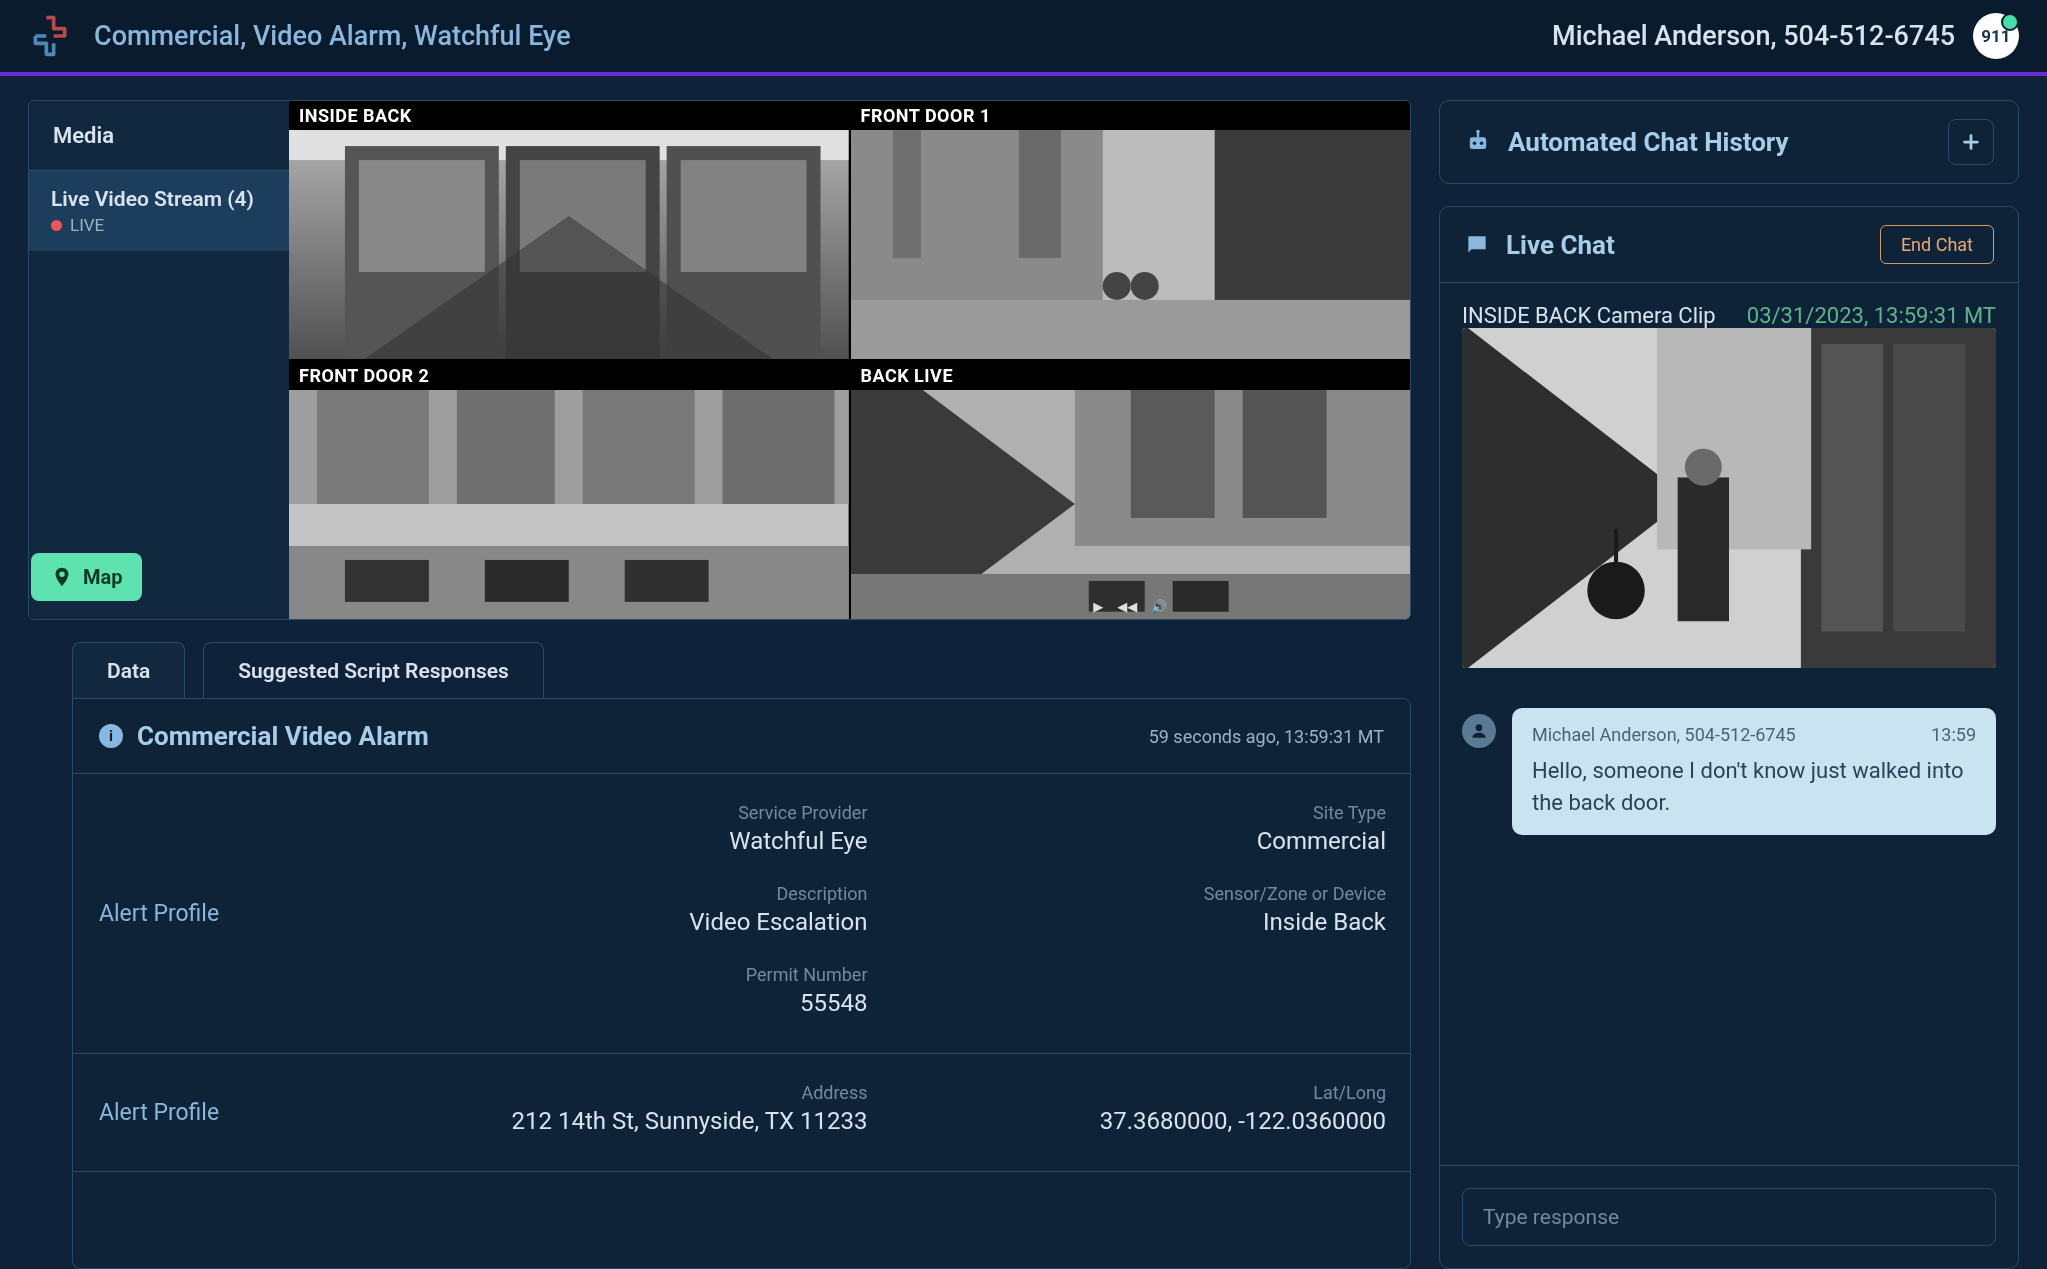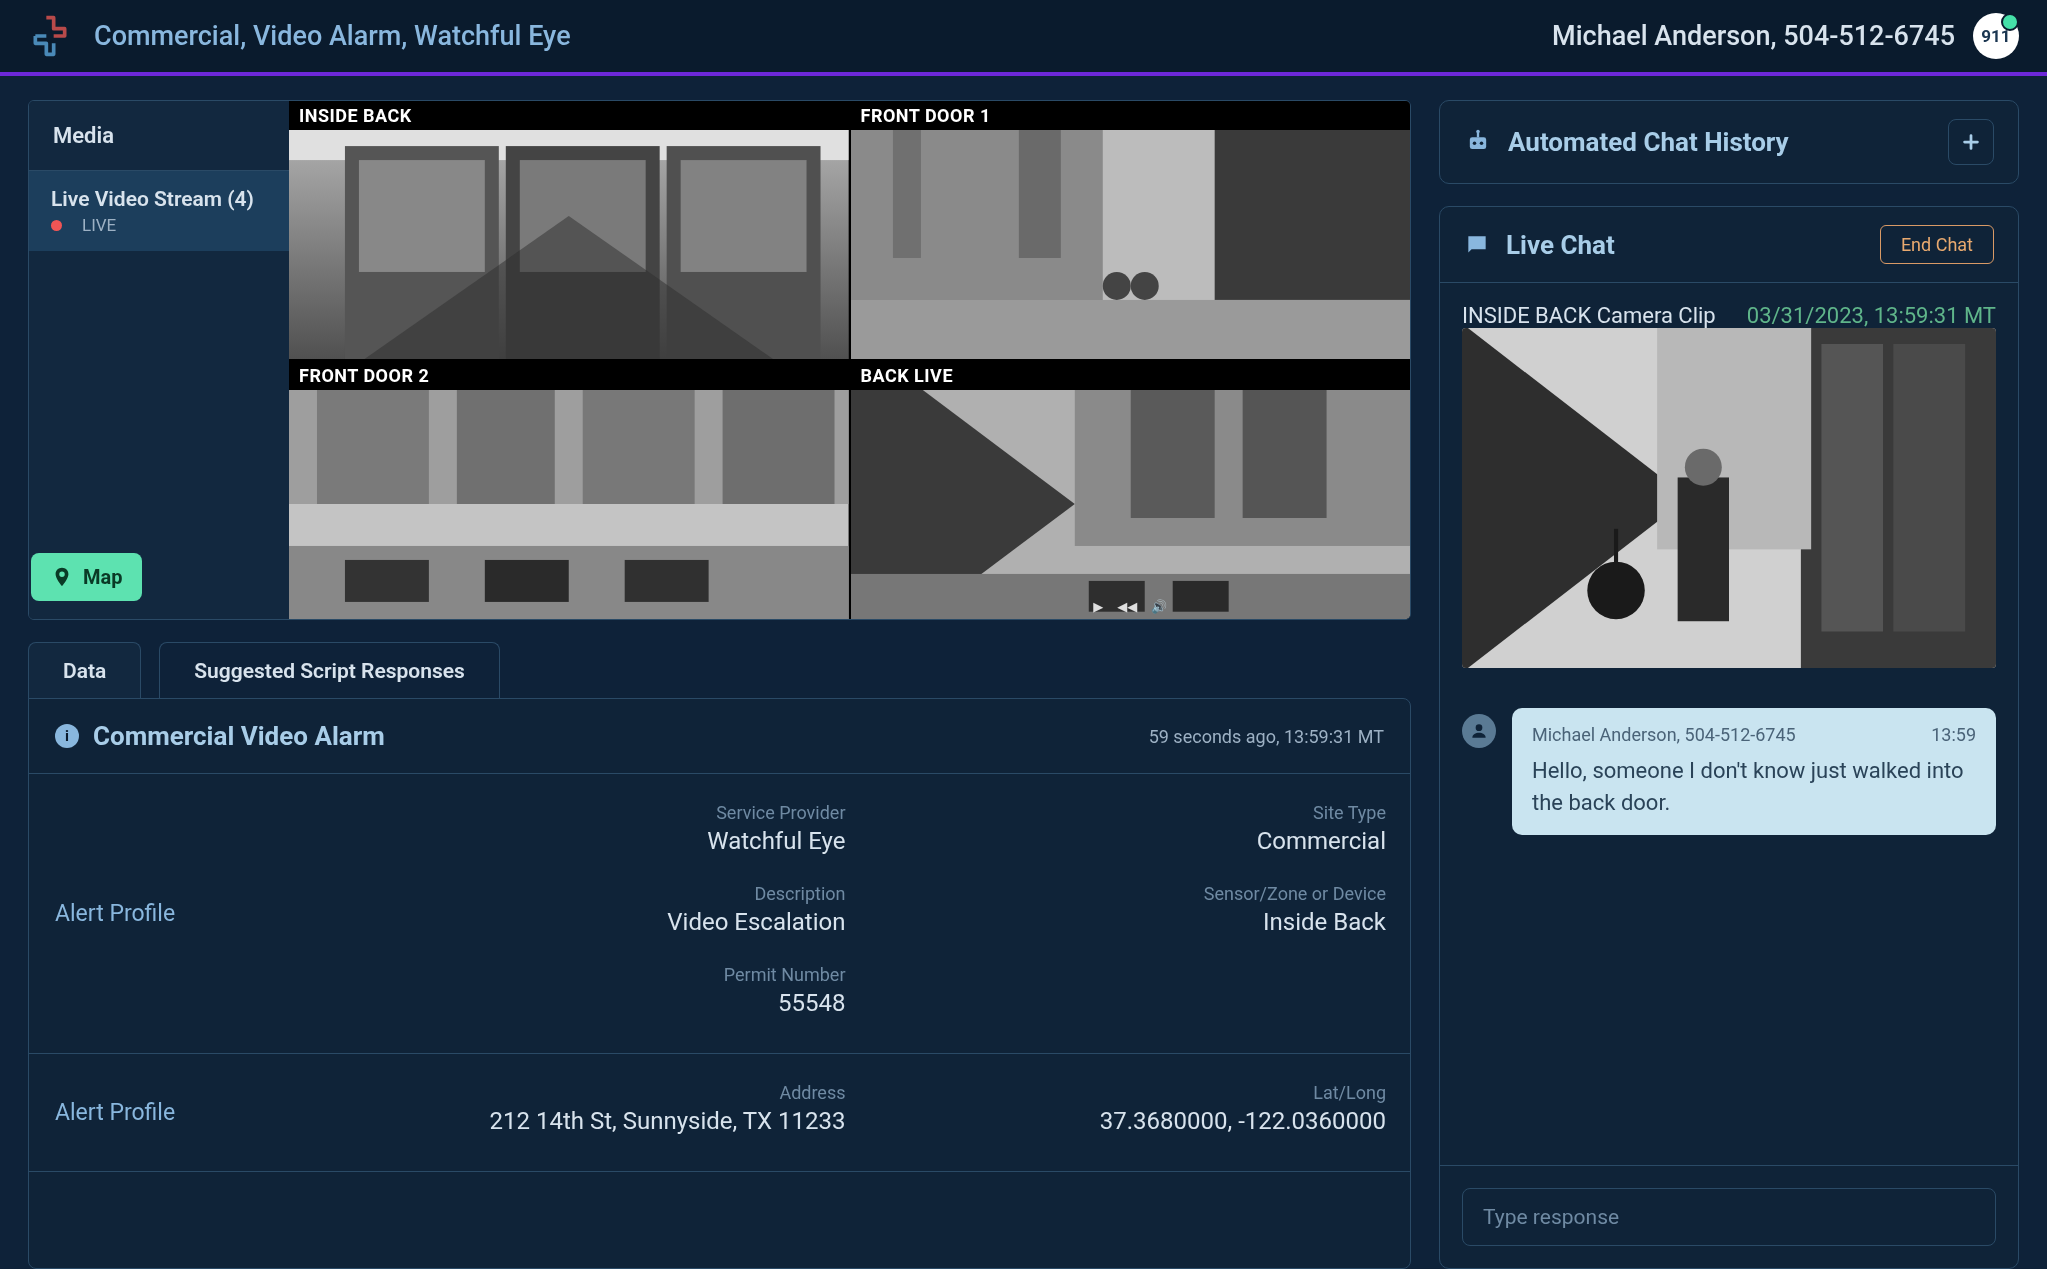--- a/index.html
+++ b/index.html
@@ -38,21 +38,21 @@
   .main{flex:1;display:flex;gap:28px;padding:24px 28px 0 28px;overflow:hidden;}
   .left-col{flex:1;display:flex;flex-direction:column;gap:22px;min-width:0;}
   .right-col{width:580px;display:flex;flex-direction:column;gap:22px;min-width:0;}
 
   
   .media-card{display:flex;border:1px solid var(--border);border-radius:6px;overflow:hidden;background:var(--panel-darker);height:520px;}
   .media-side{width:260px;background:var(--panel-dark);display:flex;flex-direction:column;position:relative;}
   .media-side-header{padding:22px 24px;font-size:22px;font-weight:600;color:var(--text);border-bottom:1px solid var(--border);}
   .stream-item{padding:16px 22px 16px 22px;background:#1c3e5c;cursor:pointer;}
   .stream-title{font-size:21px;font-weight:600;color:var(--text);margin-bottom:4px;}
-  .stream-live{display:flex;align-items:center;gap:20px;font-size:17px;color:var(--text-muted);}
+  .stream-live{display:flex;align-items:center;gap:8px;font-size:17px;color:var(--text-muted);}
   .live-dot{width:11px;height:11px;border-radius:50%;background:var(--red);}
   .map-btn{position:absolute;bottom:18px;left:2px;background:#5de2b0;color:#0a3a26;border:none;border-radius:8px;padding:12px 20px;font-size:20px;font-weight:700;display:flex;align-items:center;gap:10px;cursor:pointer;}
   .map-btn svg{width:22px;height:22px;}
 
   .feeds{flex:1;display:grid;grid-template-columns:1fr 1fr;grid-template-rows:1fr 1fr;gap:2px;background:#000;}
   .feed{position:relative;background:#2a2a2a;overflow:hidden;}
   .feed-label{position:absolute;top:0;left:0;right:0;background:#000;color:#fff;font-size:18px;font-weight:700;padding:4px 10px;z-index:2;letter-spacing:0.5px;}
   .feed-img{position:absolute;inset:0;top:28px;}
   .feed-controls{position:absolute;bottom:0;left:0;right:0;height:26px;display:flex;align-items:center;justify-content:center;gap:14px;color:#fff;font-size:13px;}
   .feed-controls span{opacity:.85;}
@@ -218,21 +218,21 @@
           </div>
           <div class="feed-controls">
             <span>▶</span>
             <span>◀◀</span>
             <span>🔊</span>
           </div>
         </div>
       </div>
     </div>
 
-    <div style="display:flex;flex-direction:column;flex:1;min-height:0;">
+    <div style="display:flex;flex-direction:column;flex:1;min-height:0;margin-left:44px;">
       <div class="tabs">
         <div class="tab">Data</div>
         <div class="tab inactive">Suggested Script Responses</div>
       </div>
       <div class="data-card">
         <div class="data-header">
           <div class="data-title-wrap">
             <div class="info-icon">i</div>
             <div class="data-title">Commercial Video Alarm</div>
           </div>

